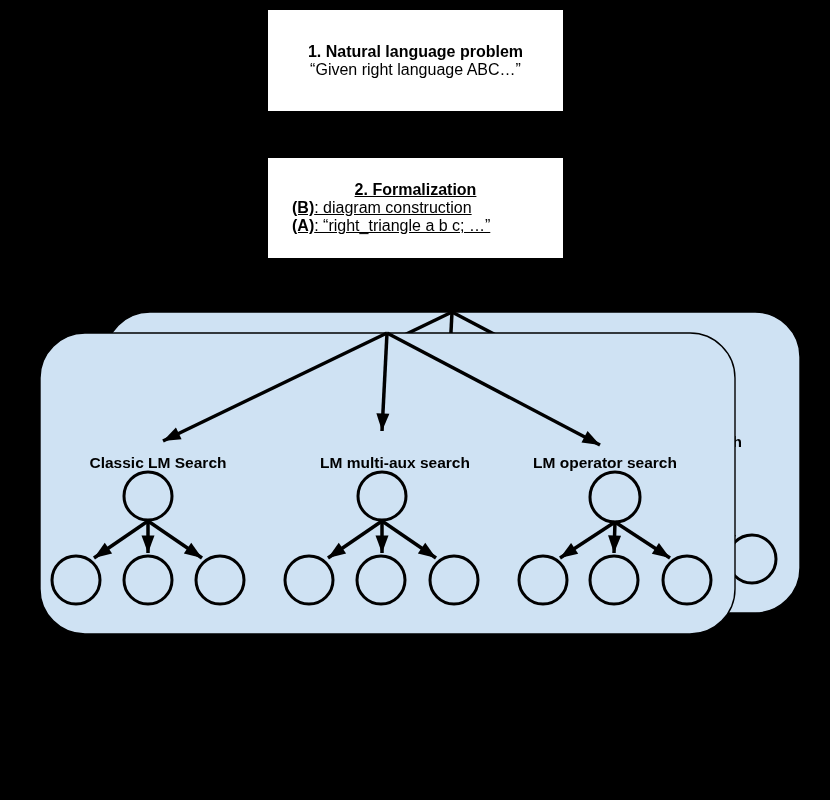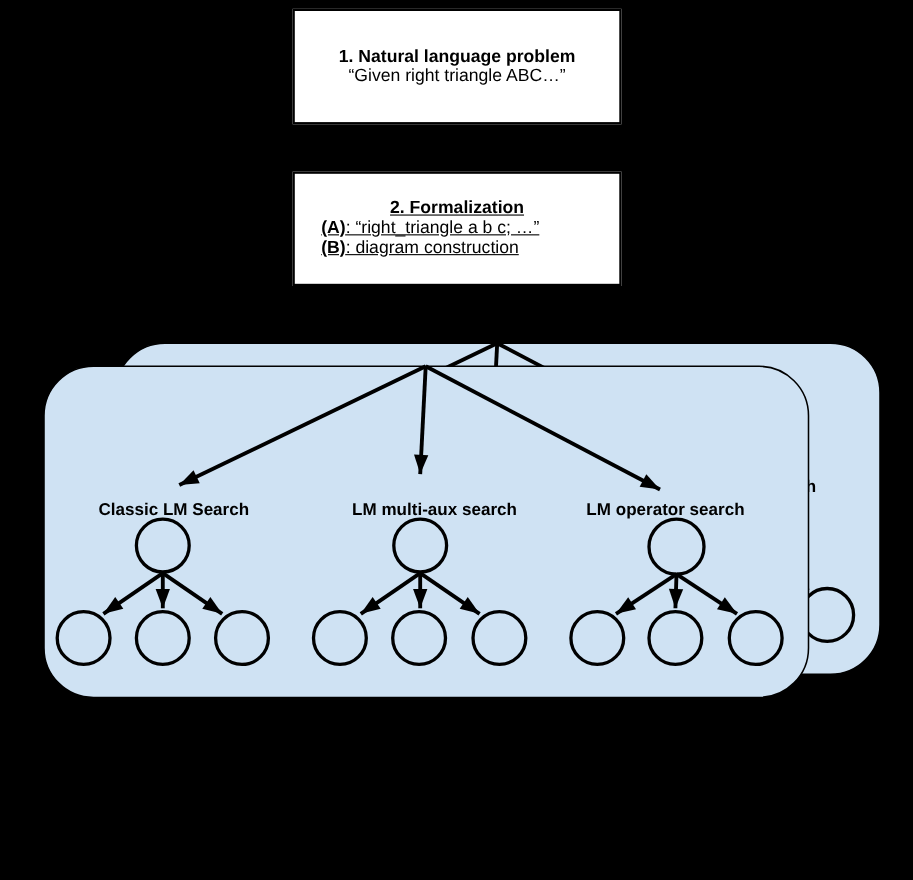--- a/index.html
+++ b/index.html
@@ -27,27 +27,27 @@
     font-family:"Liberation Sans",sans-serif;
     font-size:15.5px;font-weight:bold;fill:#000000;
     text-anchor:middle;
   }
 </style>
 </head>
 <body>
 
 <div class="stage-box" id="box1">
   <div class="box-title">1. Natural language problem</div>
-  <div>“Given right triangle ABC…”</div>
+  <div>“Given right language ABC…”</div>
 </div>
 
 <div class="stage-box" id="box2">
   <div class="box-title">2. Formalization</div>
+  <div class="box-line"><span class="bold">(B)</span><span>: diagram construction</span></div>
   <div class="box-line"><span class="bold">(A)</span><span>: “right_triangle a b c; …”</span></div>
-  <div class="box-line"><span class="bold">(B)</span><span>: diagram construction</span></div>
 </div>
 
 <svg id="diagram" width="830" height="800" viewBox="0 0 830 800">
   <defs>
     <marker id="arrowhead" markerUnits="userSpaceOnUse" markerWidth="20" markerHeight="14" refX="18" refY="7" orient="auto">
       <path d="M0.5,0.5 L18,7 L0.5,13.5 z" fill="#000000"></path>
     </marker>
   </defs>
 
   <g id="back-card" transform="translate(65,-21)">

